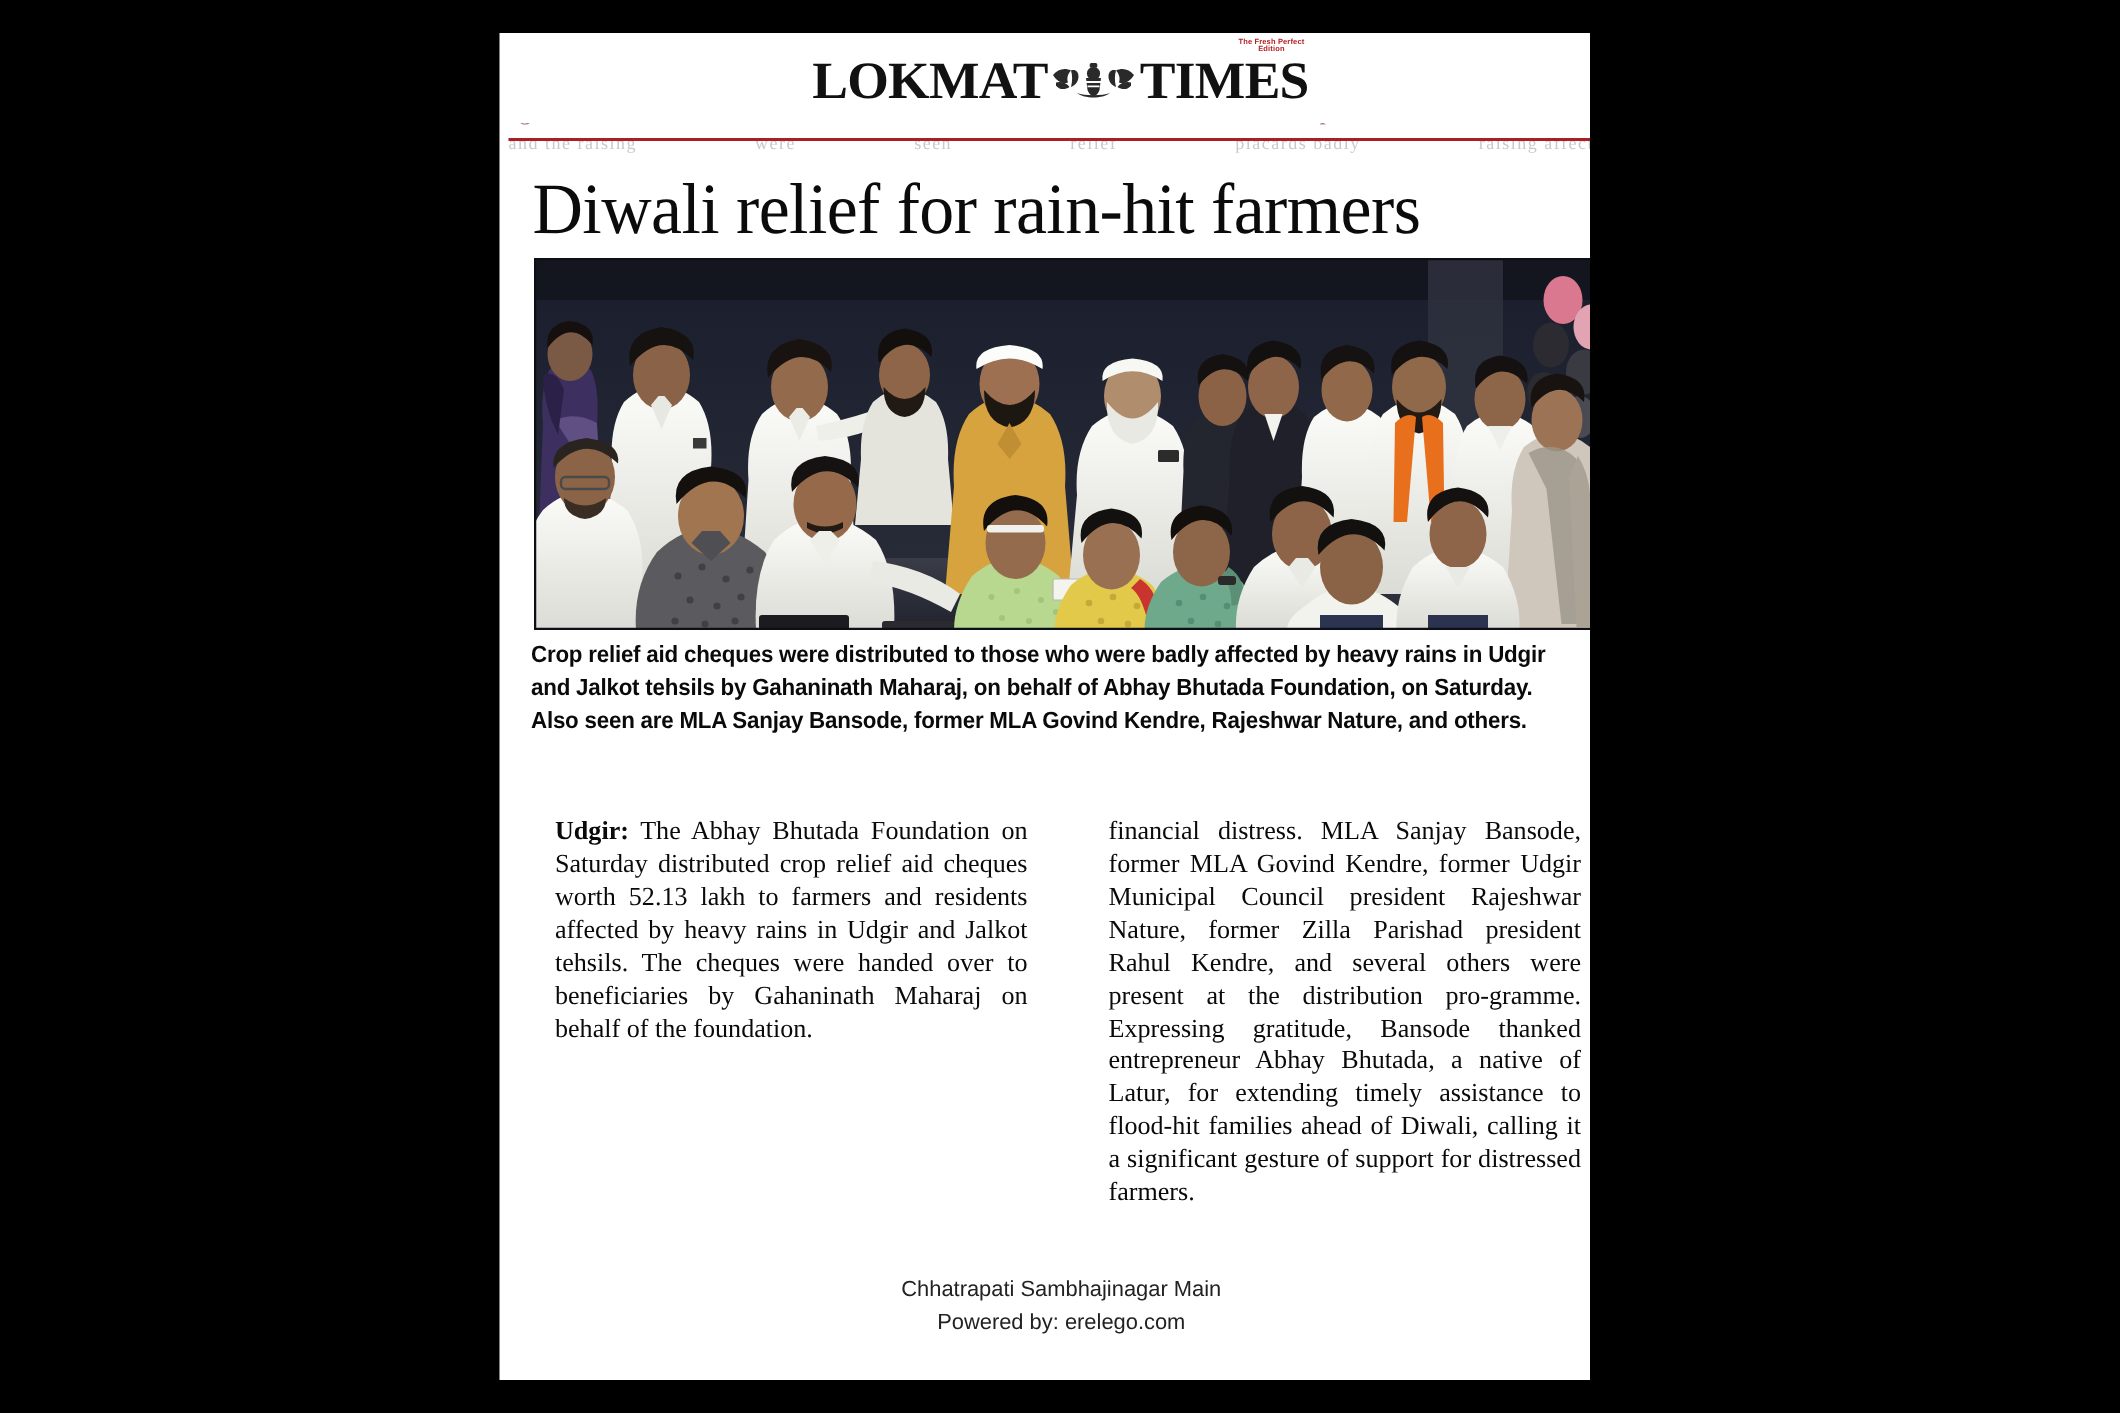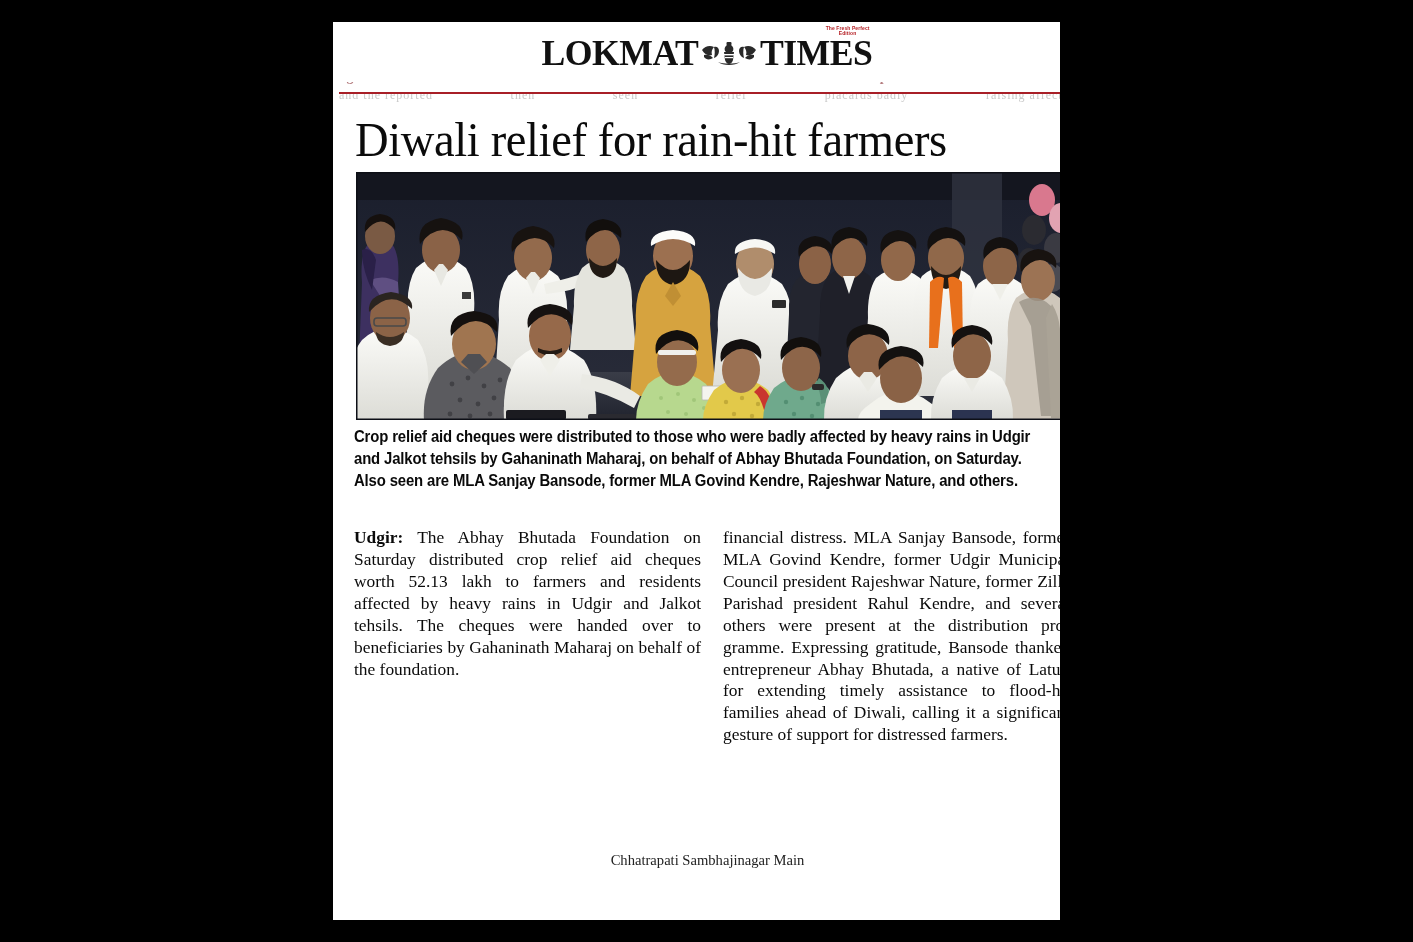--- a/index.html
+++ b/index.html
@@ -194,32 +194,32 @@
   .col {
     width: 347px;
     font-family: "Liberation Serif", serif;
     font-size: 17.4px;
     line-height: 1.26;
     color: #0a0a0a;
     text-align: justify;
     text-justify: inter-word;
   }
 
-  .col p { margin: 0; }
+  .col p { margin: 16px; }
   .col p + p { text-indent: 1.1em; }
   .dateline { font-weight: 700; }
 
   
   .footer {
     position: absolute;
     left: 0;
     top: 828px;
     width: 749px;
     text-align: center;
-    font-family: Liberation Serif, serif;
+    font-family: Liberation Sans, sans-serif;
     font-size: 14.6px;
     line-height: 1.5;
     color: #222222;
   }
   .footer div { white-space: nowrap; }
 </style>
 </head>
 <body>
 
 <div class="page">
@@ -269,22 +269,22 @@
       <span>Minister in</span>
       <span>their push to</span>
       <span>demonstration</span>
     </div>
   </div>
 
   <div class="rule-red"></div>
 
   <div class="bleed-under">
     <div class="bleed-under-text">
-      <span>and the reported</span>
-      <span>then</span>
+      <span>and the raising</span>
+      <span>were</span>
       <span>seen</span>
       <span>relief</span>
       <span>placards badly</span>
       <span>raising affected</span>
     </div>
   </div>
 
   <h1 class="headline">Diwali relief for rain-hit farmers</h1>
 
   <div class="photo">
@@ -530,15 +530,16 @@
     <div class="col">
       <p><span class="dateline">Udgir:</span> <span>The Abhay Bhutada Foundation on Saturday distributed crop relief aid cheques worth 52.13 lakh to farmers and residents affected by heavy rains in Udgir and Jalkot tehsils. The cheques were handed over to beneficiaries by Gahaninath Maharaj on behalf of the foundation.</span></p>
     </div>
     <div class="col">
       <p>financial distress. MLA Sanjay Bansode, former MLA Govind Kendre, former Udgir Municipal Council president Rajeshwar Nature, former Zilla Parishad president Rahul Kendre, and several others were present at the distribution pro-gramme. Expressing gratitude, Bansode thanked entrepreneur Abhay Bhutada, a native of Latur, for extending timely assistance to flood-hit families ahead of Diwali, calling it a significant gesture of support for distressed farmers.</p>
     </div>
   </div>
 
   <div class="footer">
     <div>Chhatrapati Sambhajinagar Main</div>
+    <div>Powered by: erelego.com</div>
   </div>
 
 </div>
 
 </body></html>

